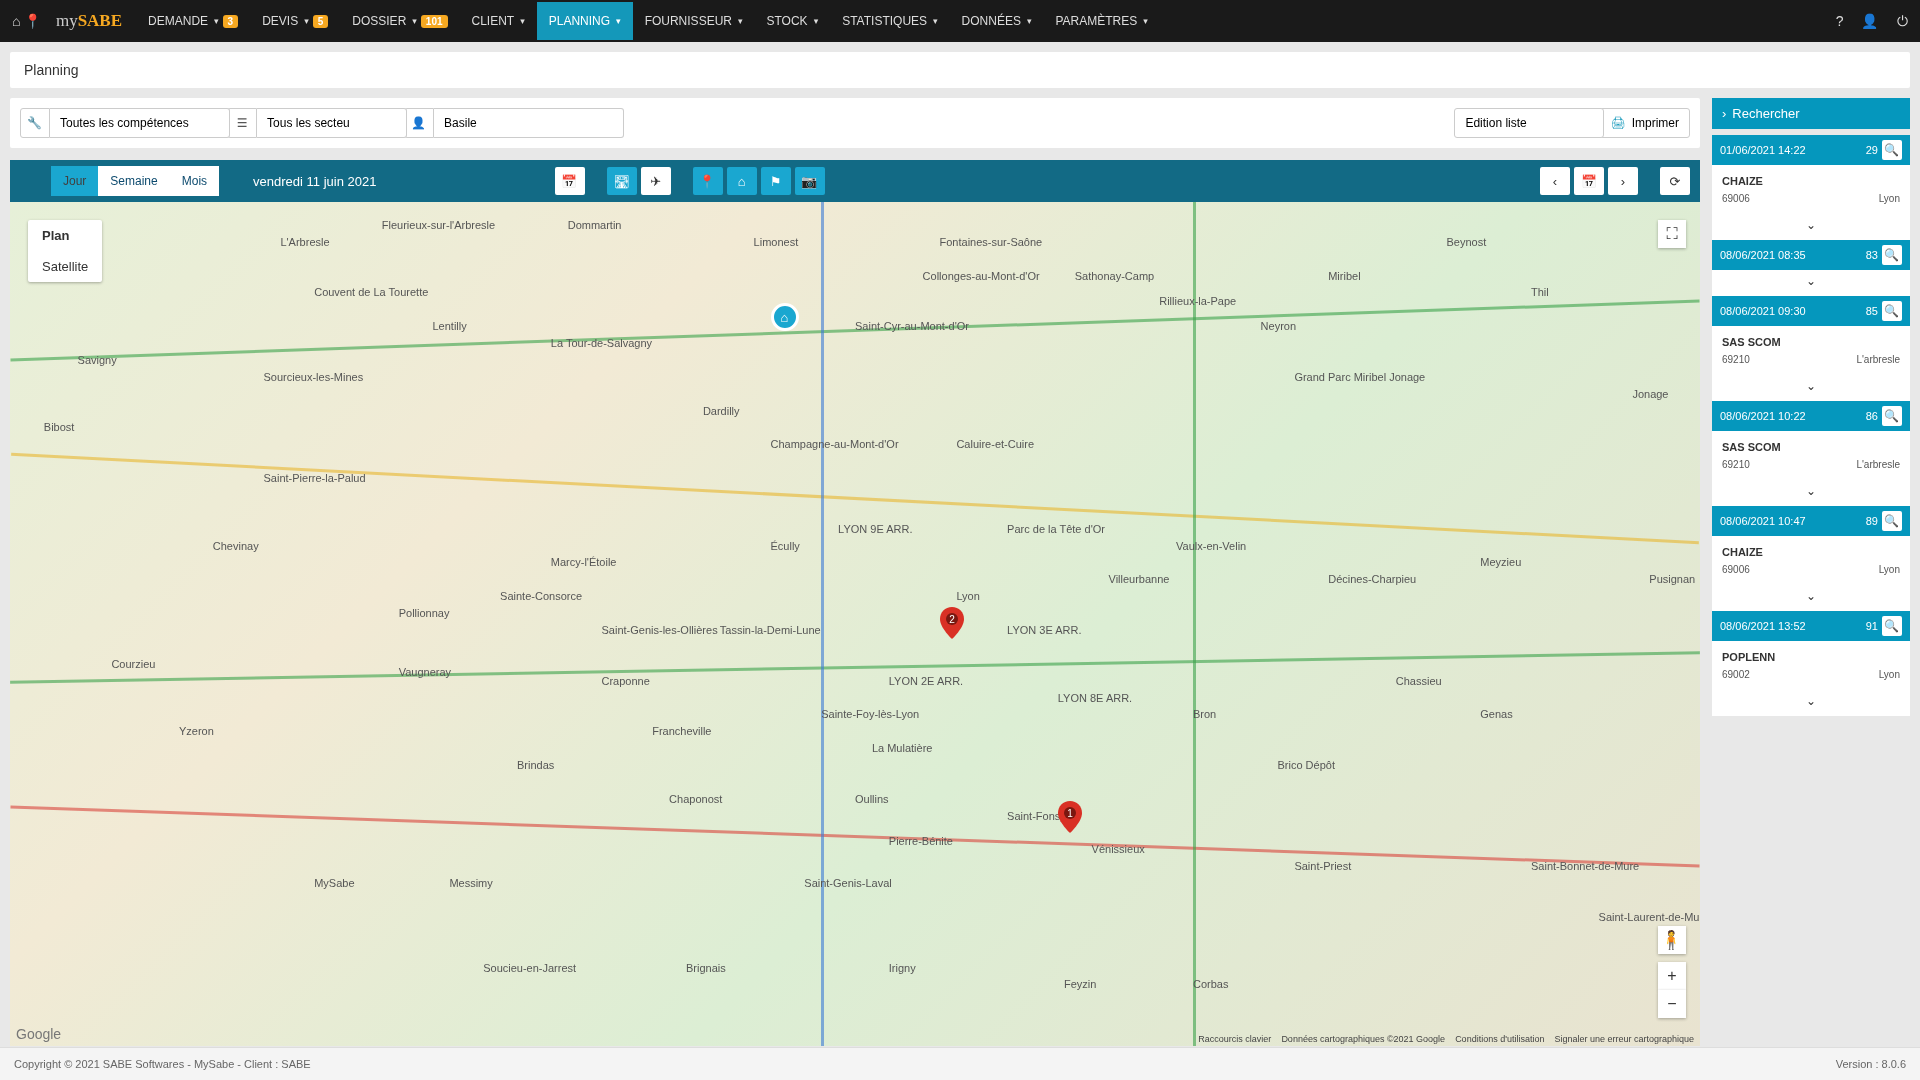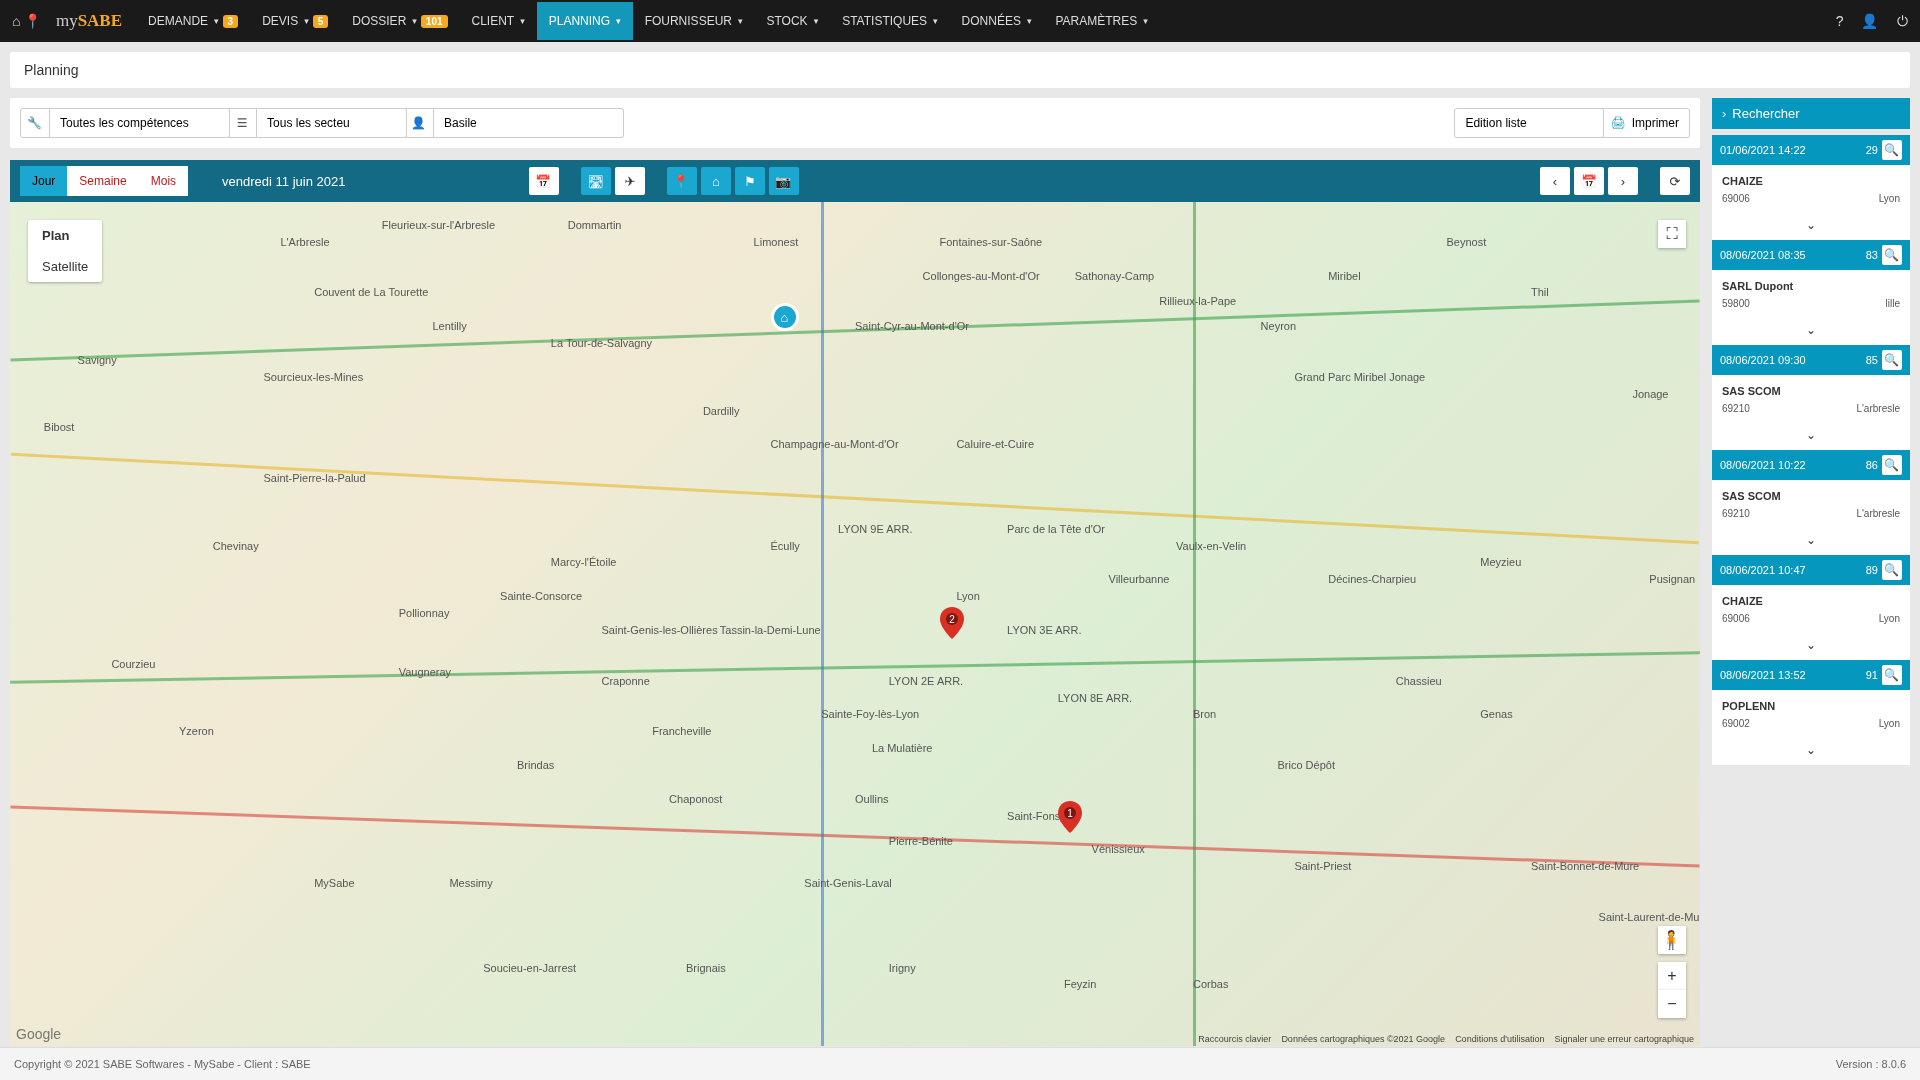--- a/index.html
+++ b/index.html
@@ -23,22 +23,22 @@
 .filter-grp { display: flex; align-items: center; }
 .filter-icon { width: 30px; height: 30px; border: 1px solid #ccc; display: flex; align-items: center; justify-content: center; background: #fff; font-size: 12px; color: #555; border-radius: 3px 0 0 3px; }
 .filter-sel { height: 30px; border: 1px solid #ccc; border-left: none; padding: 0 24px 0 10px; background: #fff; font-size: 12px; border-radius: 0 3px 3px 0; appearance: none; position: relative; min-width: 150px; }
 .filter-caret { margin-left: -20px; pointer-events: none; font-size: 10px; color: #555; }
 .filters-right { margin-left: auto; display: flex; gap: 10px; }
 .btn { height: 30px; border: 1px solid #ccc; background: #fff; padding: 0 10px; font-size: 12px; cursor: pointer; display: flex; align-items: center; gap: 6px; border-radius: 3px; }
 .btn-icon { color: #1498ba; }
 .map-panel { flex: 1; display: flex; flex-direction: column; min-height: 0; }
 .map-toolbar { background: #126a85; height: 42px; display: flex; align-items: center; padding: 0 10px; gap: 22px; }
 .view-group { display: flex; }
-.view-btn { background: #fff; color: #b91c1c; border: none; padding: 8px 12px; font-size: 12px; cursor: pointer; }
-.view-btn.active { background: #1aa7d0; color: #000000; }
+.view-btn { background: #fff; color: #0c4a6e; border: none; padding: 8px 12px; font-size: 12px; cursor: pointer; }
+.view-btn.active { background: #1aa7d0; color: #404040; margin-left: 31px; }
 .date-label { color: #fff; font-size: 13px; margin-left: 12px; }
 .icon-group { display: flex; gap: 4px; }
 .tb-icon { background: #fff; width: 30px; height: 28px; display: flex; align-items: center; justify-content: center; cursor: pointer; font-size: 13px; color: #333; border-radius: 2px; }
 .tb-icon.active { background: #1aa7d0; color: #fff; }
 .tb-spacer { flex: 1; }
 .map-container { flex: 1; position: relative; background: linear-gradient(135deg,#e6f0d8 0%,#f2ead5 30%,#dceed4 60%,#e9e3d0 100%); overflow: hidden; }
 .map-overlay-roads { position: absolute; inset: 0; }
 .road { position: absolute; background: #3aa14a; height: 3px; opacity: 0.6; }
 .road.r1{ top:15%; left:0; width:100%; transform: rotate(-2deg);}
 .road.r2{ top:35%; left:0; width:100%; transform: rotate(3deg); background:#e7b62d;}
@@ -328,27 +328,20 @@
               <span>Lyon</span>
             </div>
           </div>
           <div class="card-exp">⌄</div>
         </div>
         <div class="card">
           <div class="card-head">
             <span>08/06/2021 08:35</span>
             <span><span>83</span><span class="card-id">🔍</span></span>
           </div>
-          <div class="card-body">
-            <span class="card-client">SARL Dupont</span>
-            <div class="card-row">
-              <span>59800</span>
-              <span>lille</span>
-            </div>
-          </div>
           <div class="card-exp">⌄</div>
         </div>
         <div class="card">
           <div class="card-head">
             <span>08/06/2021 09:30</span>
             <span><span>85</span><span class="card-id">🔍</span></span>
           </div>
           <div class="card-body">
             <span class="card-client">SAS SCOM</span>
             <div class="card-row">

